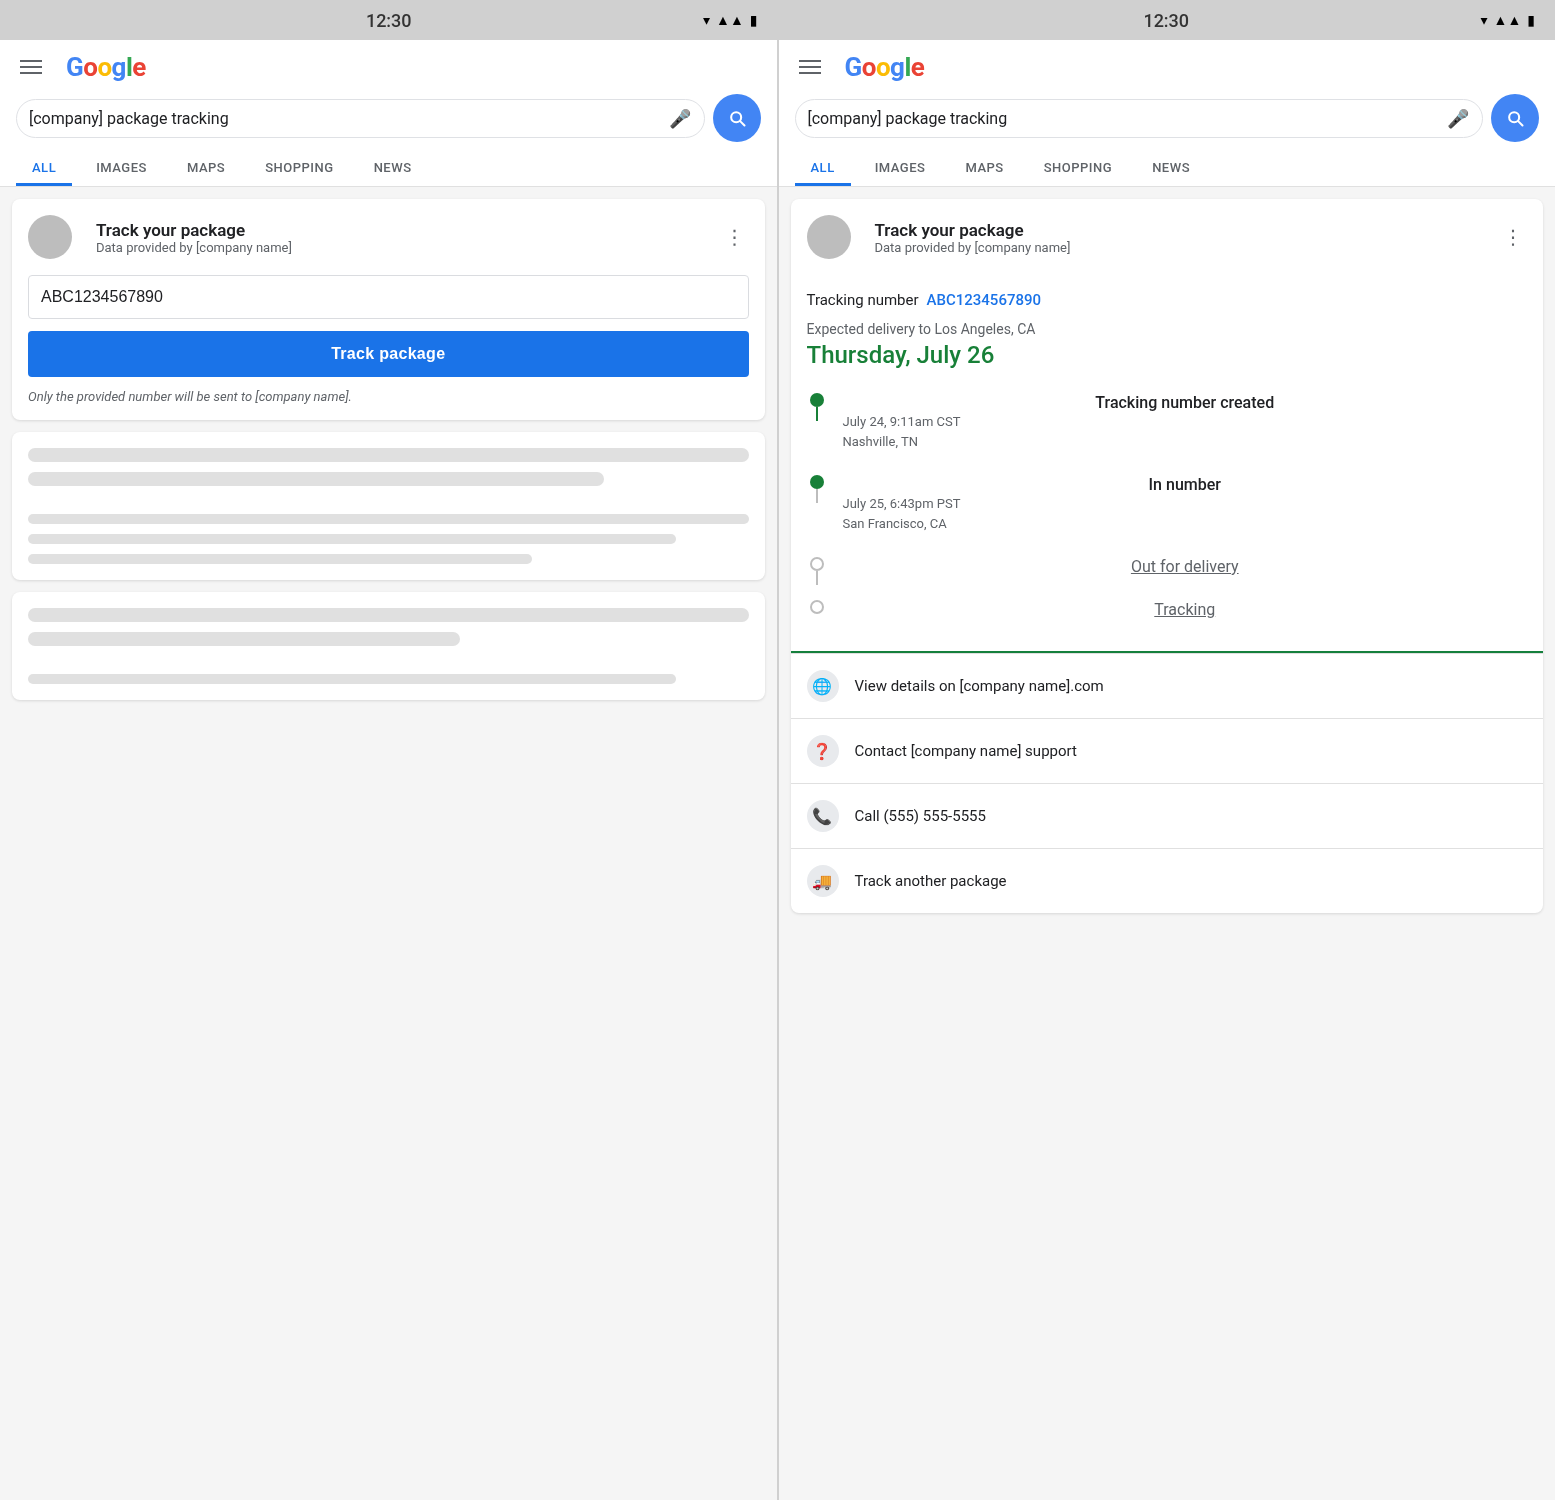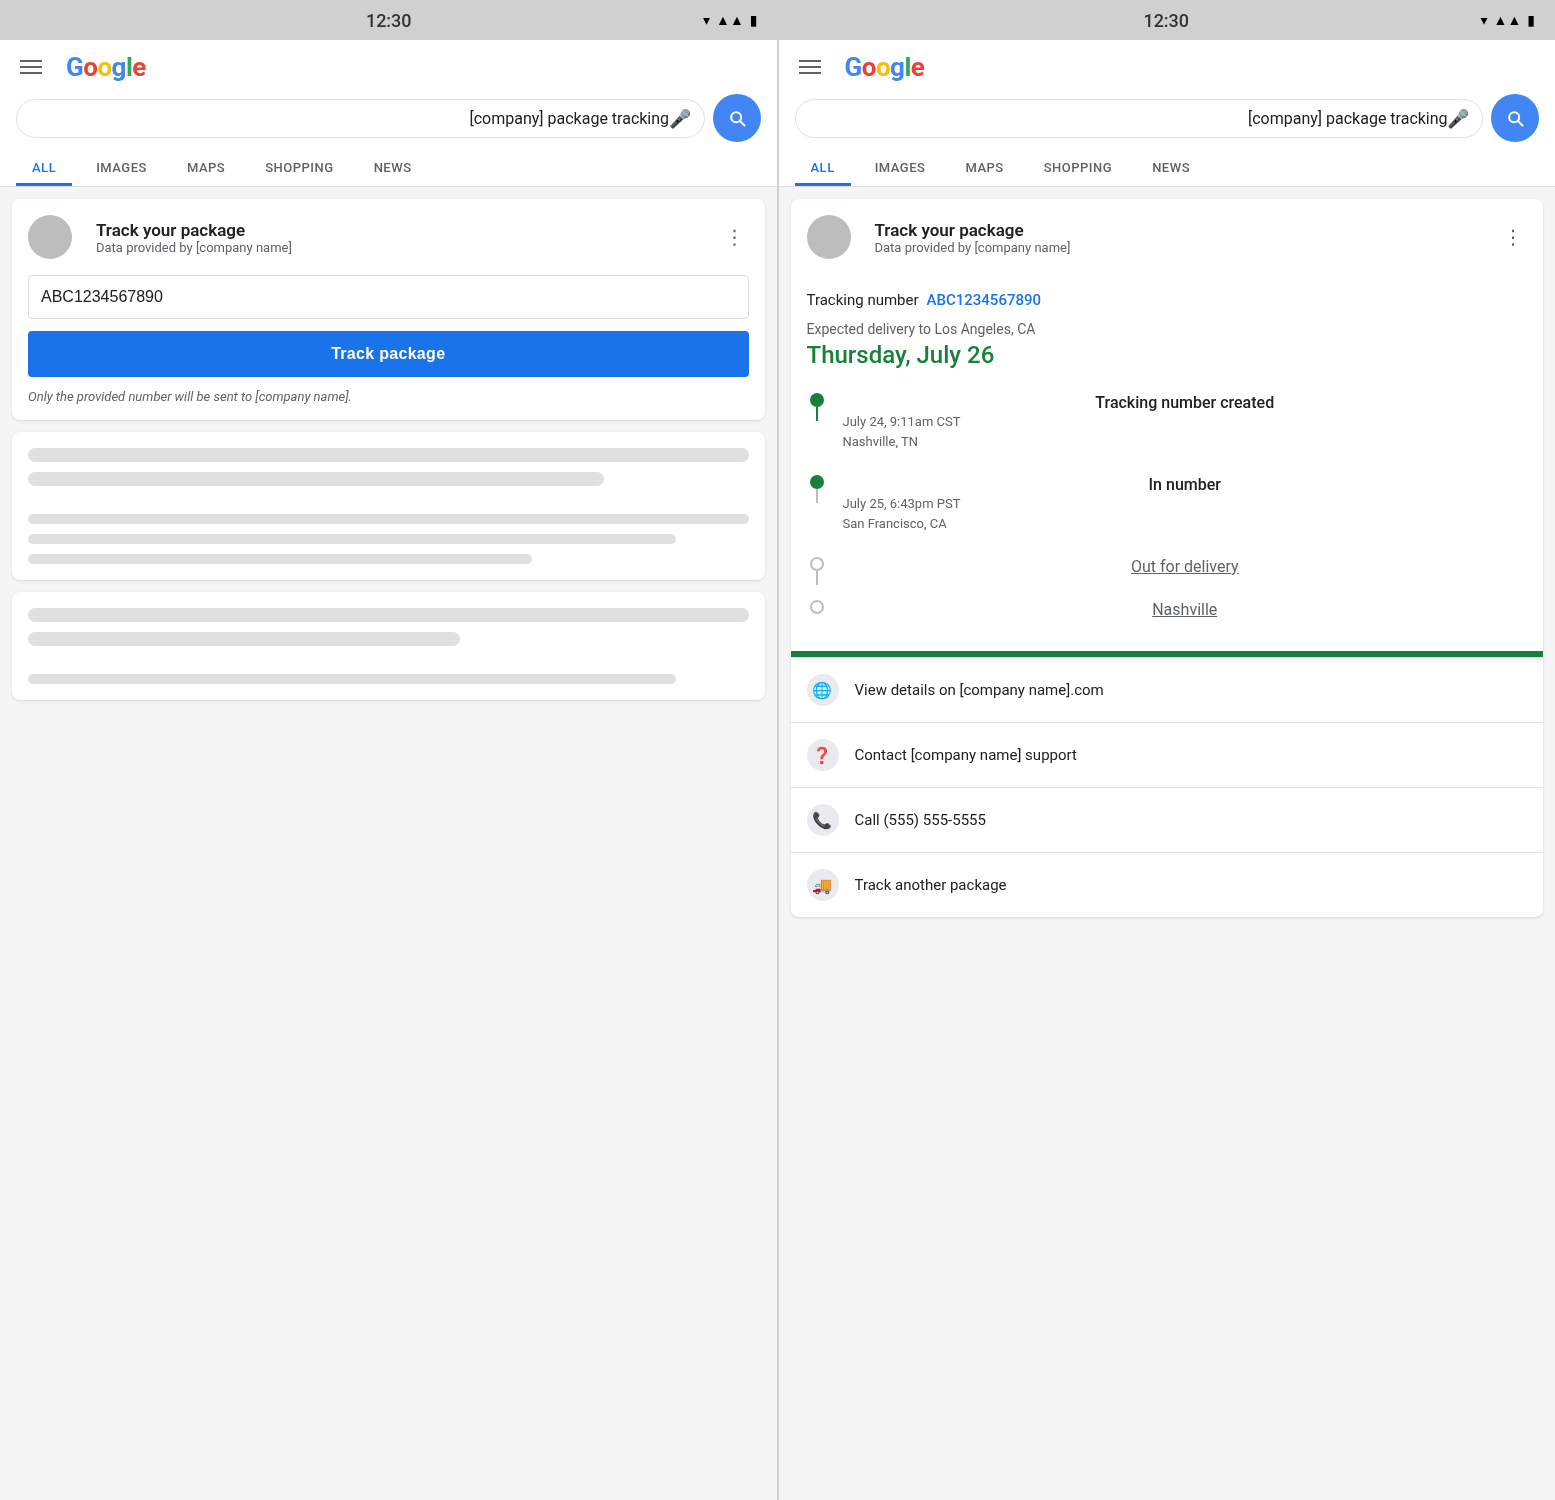--- a/index.html
+++ b/index.html
@@ -102,21 +102,20 @@
     }
 
     .search-box {
       flex: 1;
       display: flex;
       align-items: center;
       border: 1px solid #dfe1e5;
       border-radius: 24px;
       padding: 8px 12px;
       background: white;
-      text-align: right;
     }
 
     .search-input-text {
       flex: 1;
       font-size: 16px;
       color: #202124;
     }
 
     .mic-icon {
       color: #4285F4;
@@ -277,21 +276,21 @@
     
     .track-result-card {
       background: white;
       border-radius: 8px;
       box-shadow: 0 1px 3px rgba(0,0,0,0.12);
       overflow: hidden;
     }
 
     .tracking-info-section {
       padding: 16px;
-      border-bottom: 6px solid #15803d;
+      border-bottom: 2px solid #15803d;
     }
 
     .tracking-number-row {
       display: flex;
       align-items: center;
       gap: 8px;
       margin-bottom: 12px;
       font-size: 15px;
       color: #202124;
     }
@@ -613,21 +612,21 @@
               <div class="timeline-content">
                 <div class="timeline-title muted">Out for delivery</div>
               </div>
             </div>
 
             <div class="timeline-item">
               <div class="timeline-dot-container">
                 <div class="timeline-dot empty"></div>
               </div>
               <div class="timeline-content">
-                <div class="timeline-title muted">Nashville</div>
+                <div class="timeline-title muted">Tracking</div>
               </div>
             </div>
 
           </div>
         </div>
 
         <div class="action-rows">
 
           <div class="action-row">
             <div class="action-icon">🌐</div>

